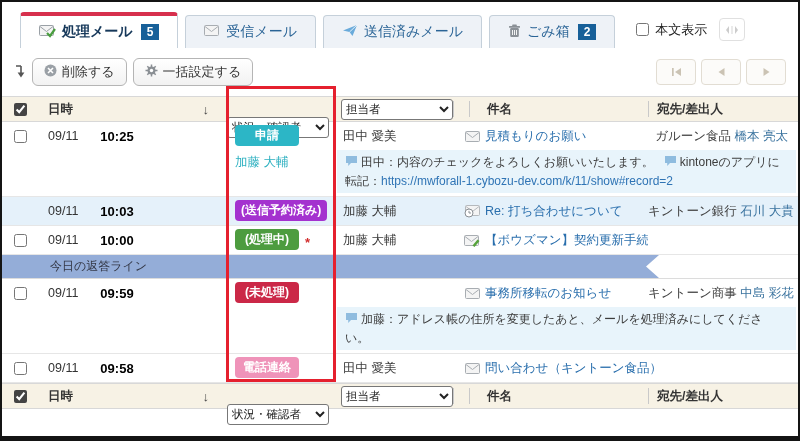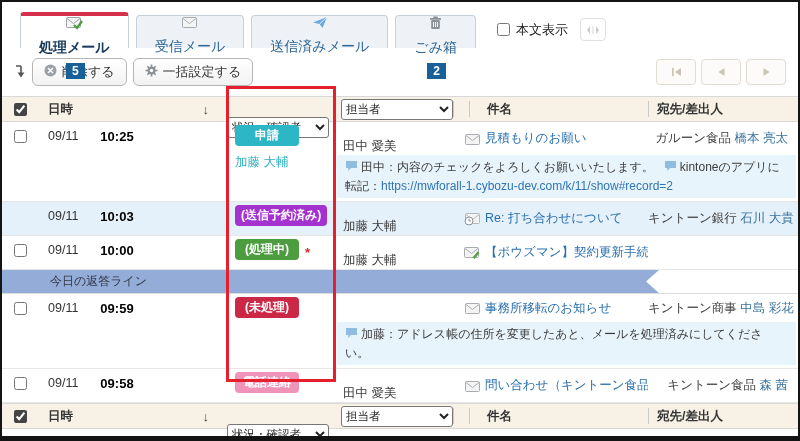--- a/index.html
+++ b/index.html
@@ -4,21 +4,21 @@
 <style>
   * { box-sizing: border-box; margin: 0; padding: 0; }
   body { background:#fff; font-family:"Liberation Sans","DejaVu Sans",sans-serif; }
   .frame { position:relative; width:800px; height:441px; border:2px solid #141414; border-bottom-width:5px;
            background:#fff; overflow:hidden; }
 
   
   .tabbar { height:46px; display:flex; align-items:flex-end; padding-left:18px; background:#fff; }
   .tab { display:flex; align-items:center; gap:6px; padding:0 18px; height:33px; margin-right:7px;
          background:#eef2f7; border:1px solid #c5d0da; border-bottom:none; border-radius:4px 4px 0 0;
-         font-size:14px; color:#2a6496; cursor:pointer; position:relative;flex-direction:column; }
+         font-size:14px; color:#2a6496; cursor:pointer; position:relative; }
   .tab.active { background:#fff; color:#16385a; font-weight:bold; height:36px;
                 border-top:4px solid #d7304d; }
   .tcount { background:#176099; color:#fff; font-size:12px; font-weight:bold; padding:1px 6px; margin-left:2px; }
   .bodyview { display:flex; align-items:center; gap:6px; margin-left:14px; margin-bottom:7px; font-size:13px; color:#222; }
   .pane-toggle { width:26px; height:23px; border:1px solid #e0e0e0; border-radius:4px; background:#fff;
                  color:#ccc; display:flex; align-items:center; justify-content:center; margin-left:6px; }
 
   
   .toolbar { height:48px; display:flex; align-items:center; padding:0 8px; background:#fff; }
   .jumpicon { width:18px; display:flex; justify-content:center; margin-right:4px; cursor:pointer; }
@@ -54,21 +54,21 @@
   .badge { color:#fff; font-size:12px; font-weight:bold; text-align:center; padding:2px 6px;
            border-radius:4px; min-width:64px; max-width:96px; white-space:nowrap; }
   .badge-line { display:flex; align-items:flex-end; gap:6px; }
   .asterisk { color:#d22c2c; font-weight:bold; font-size:13px; }
   .confirmer { color:#2cb0c0; font-size:12.5px; margin-top:8px; cursor:pointer; }
   .date { margin-left:8px; color:#333; font-size:12.5px; }
   .time { font-weight:bold; color:#000; font-size:13px; margin-left:22px; }
   .c-rest { flex:1 1 auto; min-width:0; display:flex; flex-direction:column; }
   .l1 { display:flex; align-items:center; min-height:28px; }
   .c-assignee { flex:0 0 116px; padding-left:6px; font-size:12.5px; color:#3a3a3a;
-                overflow:hidden; white-space:nowrap;margin-top:16px; }
+                overflow:hidden; white-space:nowrap; }
   .c-icon { flex:0 0 32px; display:flex; justify-content:flex-end; padding-right:5px; }
   .c-subject { flex:1; min-width:0; overflow:hidden; white-space:nowrap; font-size:12.5px; }
   .subject-link { color:#2a6fad; cursor:pointer; }
   .c-recipient { flex:0 0 150px; text-align:right; padding-right:10px; font-size:12.5px;
                  white-space:nowrap; overflow:hidden; }
   .rcompany { color:#444; }
   .rperson { color:#39729e; cursor:pointer; }
   .comment { background:#e8f4fb; margin:0 2px 3px 0; padding:3px 8px; font-size:12px; color:#3c3c3c;
              line-height:1.5; }
   .comment .seg { margin-right:10px; }
@@ -354,21 +354,20 @@
           <div class="c-rest">
             <div class="l1">
               <span class="c-assignee">田中 愛美</span>
               <span class="c-icon">
                 <svg width="15" height="12" viewBox="0 0 15 12">
                   <rect x="0.5" y="1.5" width="14" height="10" rx="1" fill="#f4f4f4" stroke="#a8adb2"></rect>
                   <path d="M1 2.5 L7.5 7.5 L14 2.5" fill="none" stroke="#a8adb2"></path>
                 </svg>
               </span>
               <span class="c-subject"><span class="subject-link">問い合わせ（キントーン食品）</span></span>
-              <span class="c-recipient"><span class="rcompany">キントーン食品</span> <span class="rperson">森 茜</span></span>
             </div>
           </div>
         </div>
       </div>
     </div>
 
   <div class="hrow">
     <div class="c-check l1cell">
         <input type="checkbox" class="cb sel-all" checked="" style="">
       </div>

